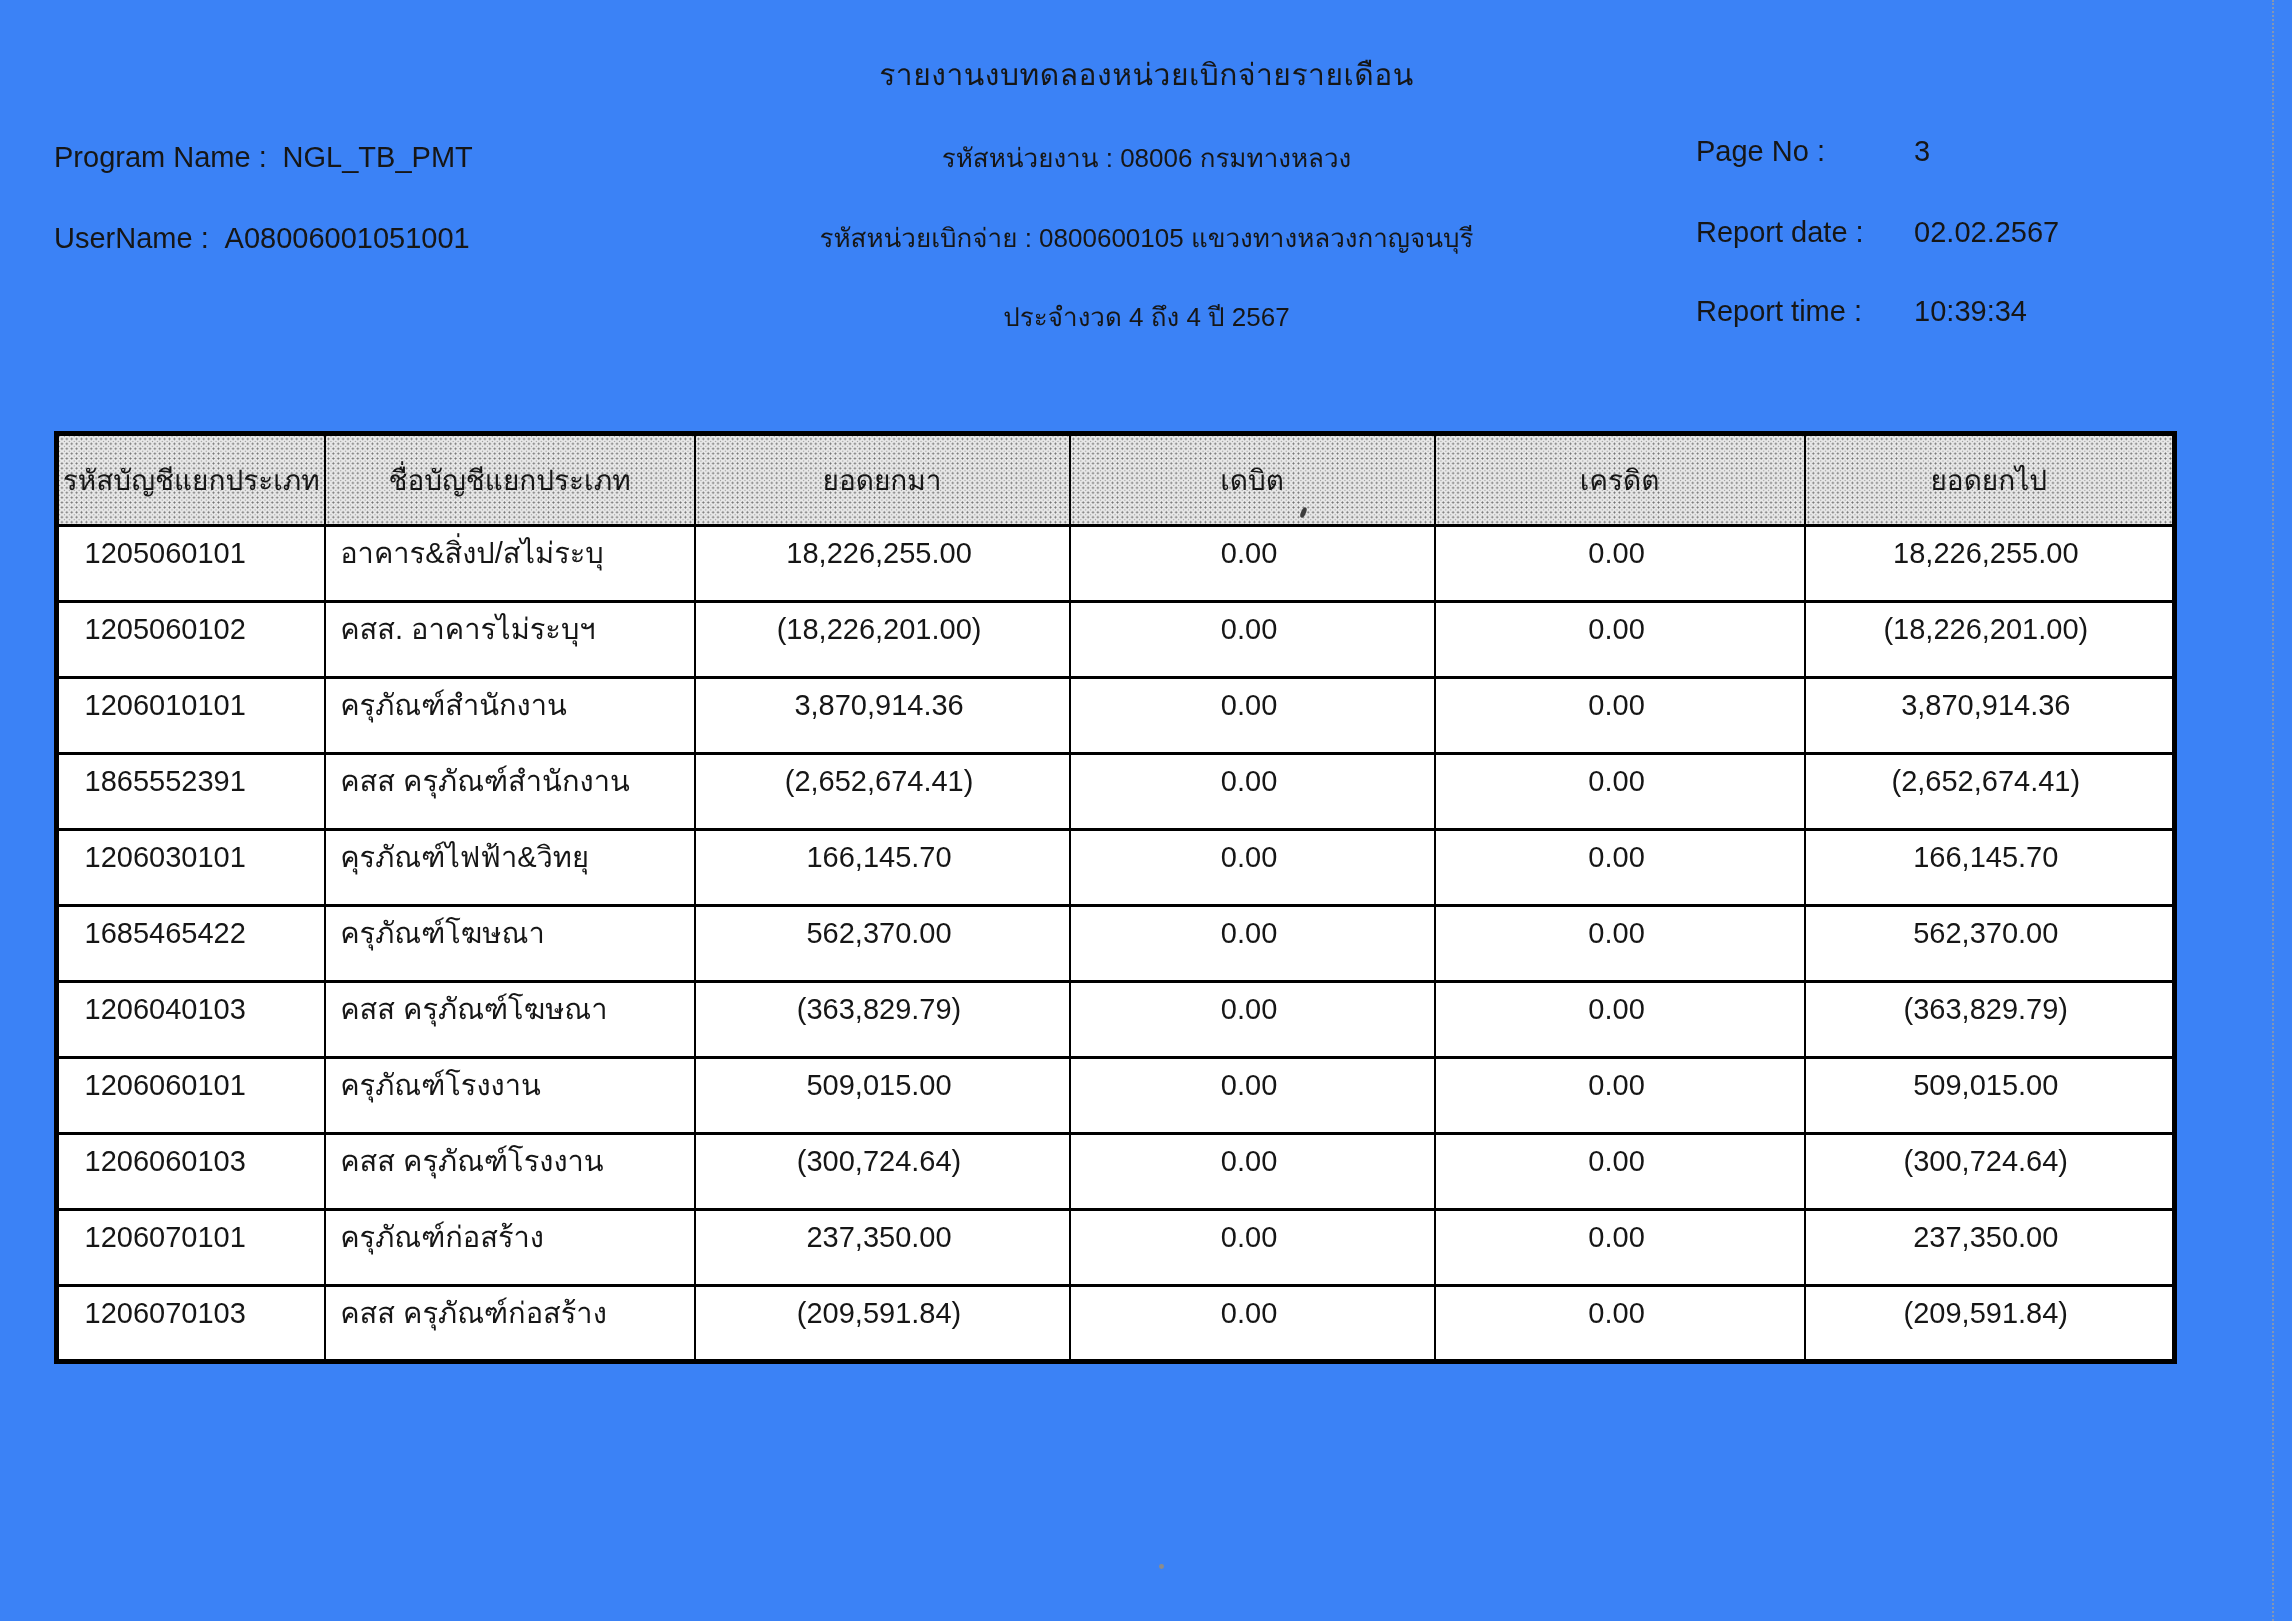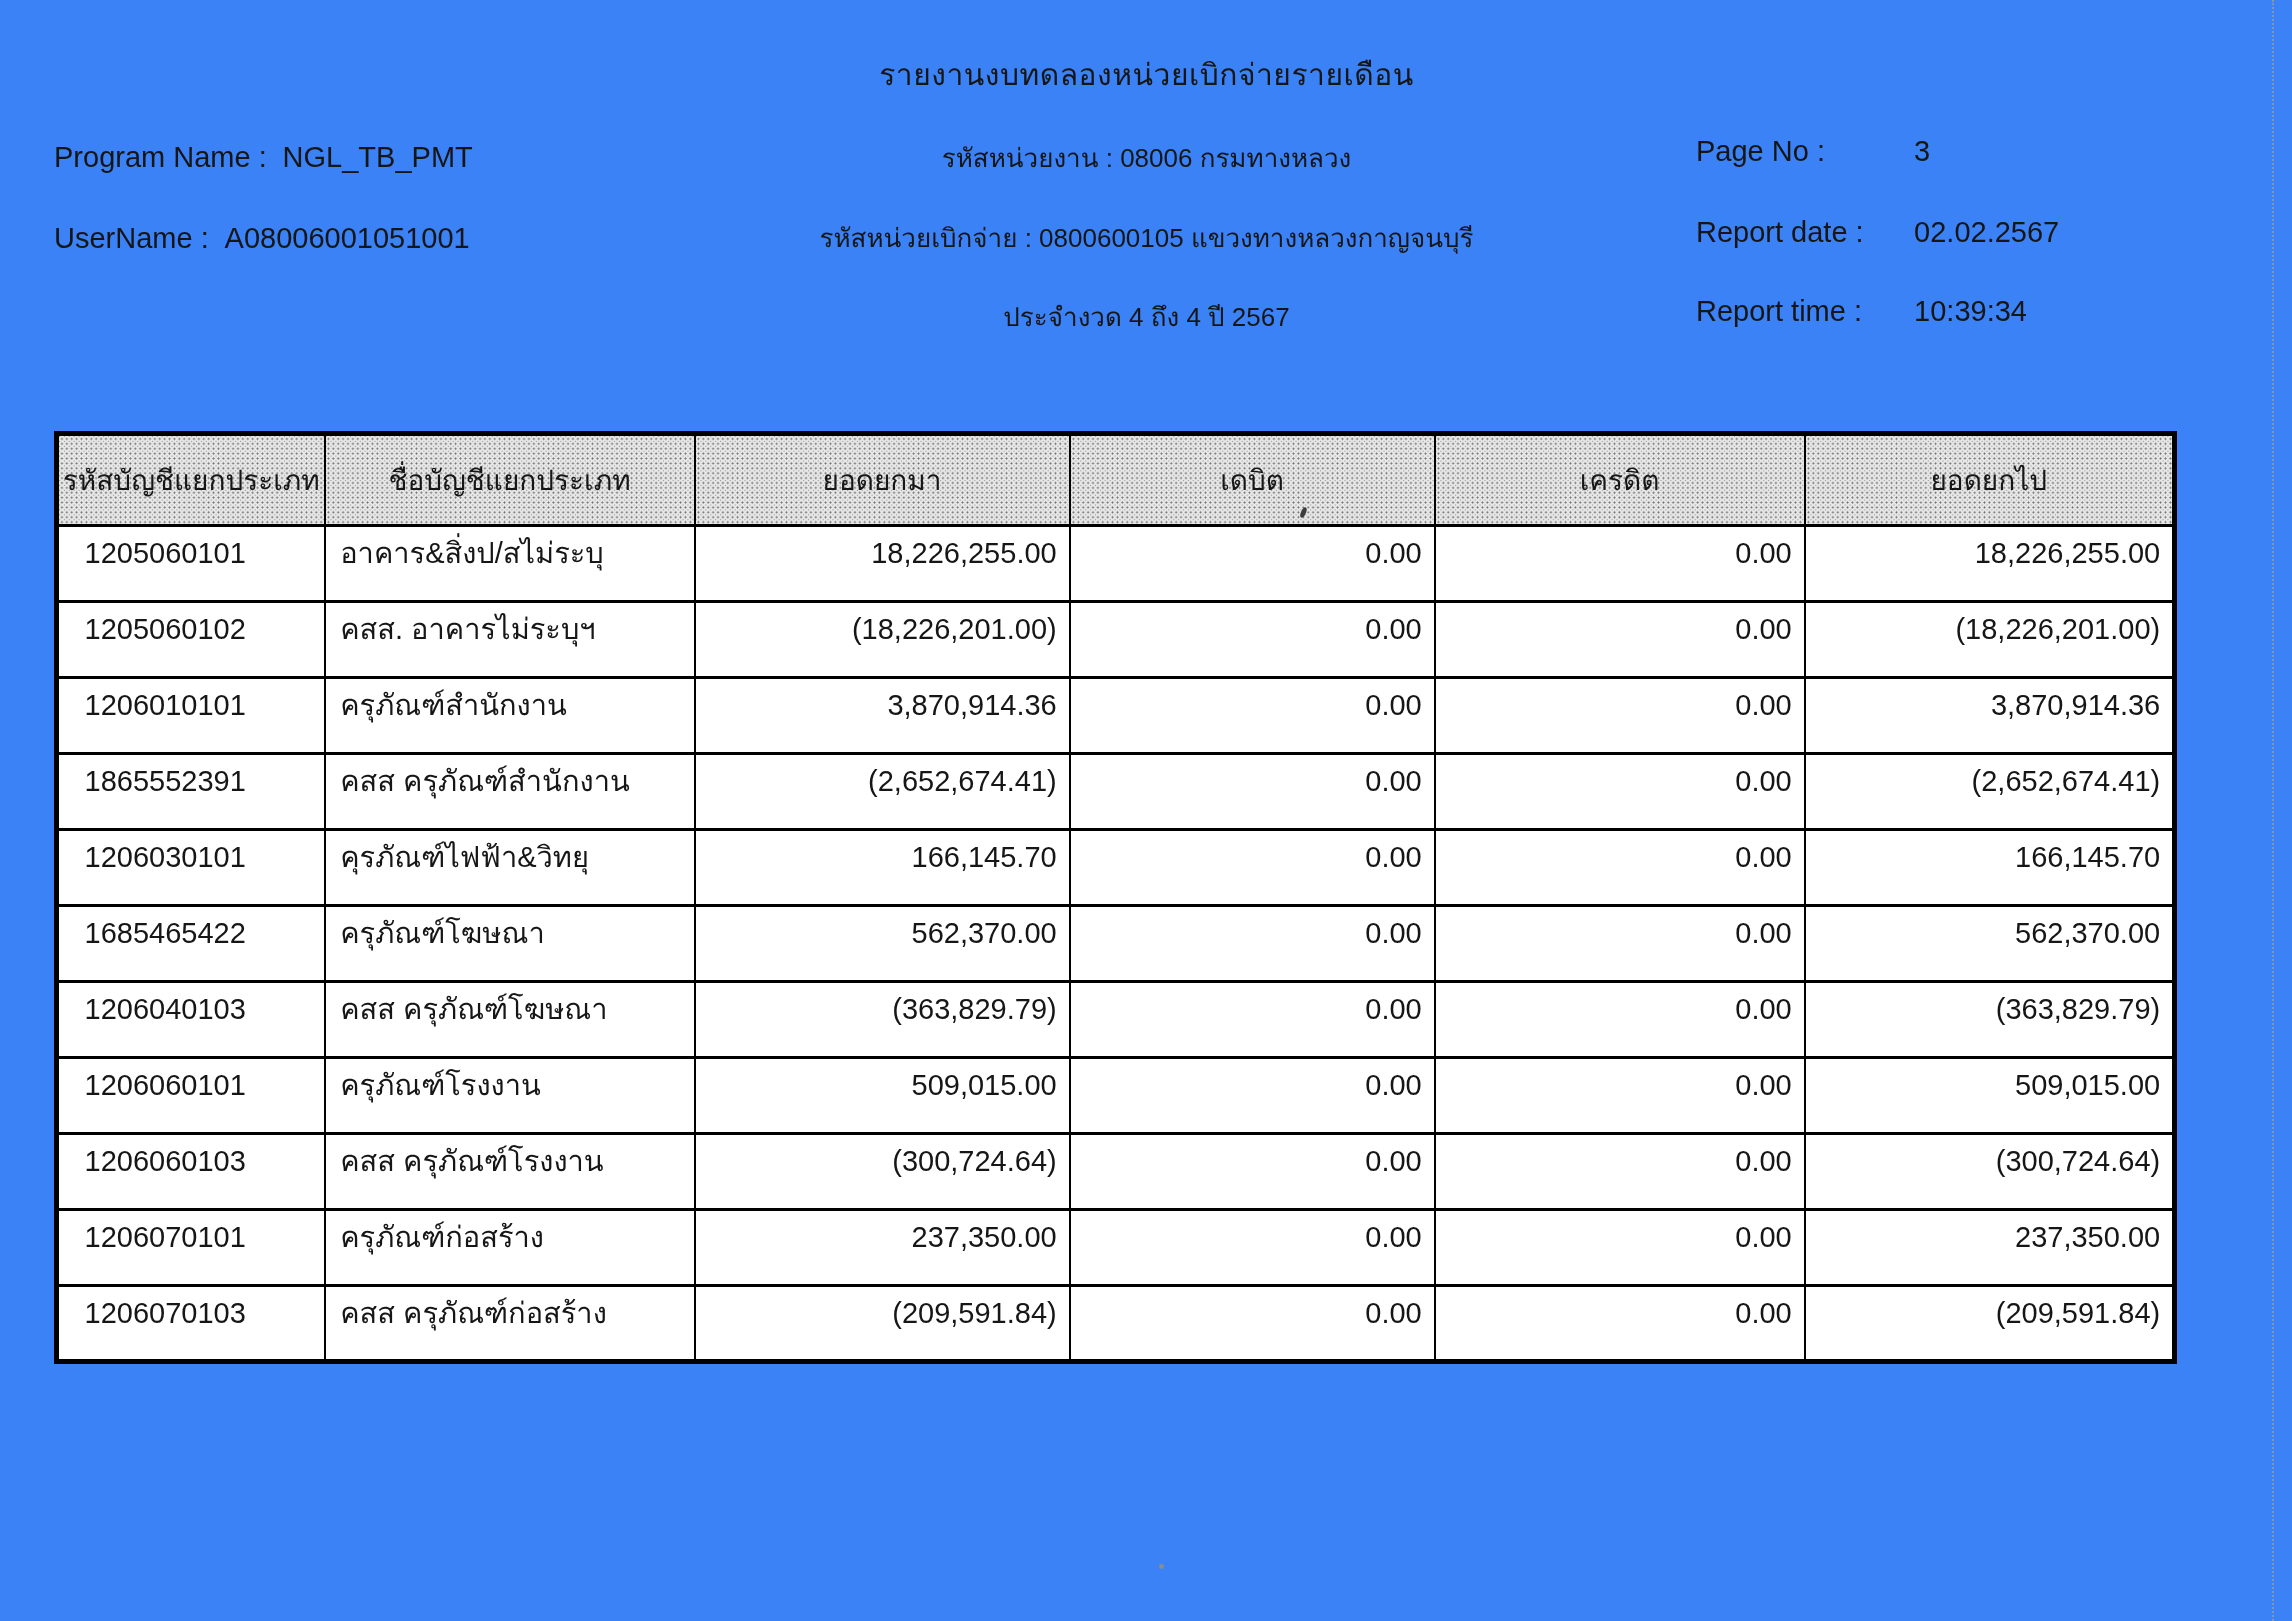--- a/index.html
+++ b/index.html
@@ -85,21 +85,21 @@
   }
   table.tb td {
     font-size: 29px;
     vertical-align: top;
     padding-top: 8.8px;
     line-height: 35px;
     background: #fff;
   }
   td.c-code { text-align: left;  padding-left: 25.5px; padding-right: 14px; }
   td.c-name { text-align: left;  padding-left: 14.7px; padding-right: 5.9px; }
-  td.c-num  { text-align: right; padding-right: 11.8px; padding-left: 5.9px; }
+  td.c-num  { text-align: center; padding-right: 11.8px; padding-left: 5.9px; }
 
   
   .scan-edge-line {
     position: absolute;
     left: 2272px; top: 0;
     height: 1621px; width: 0;
     border-left: 2px dotted #9d9d9d;
     opacity: 0.75;
   }
   .scan-tick {

